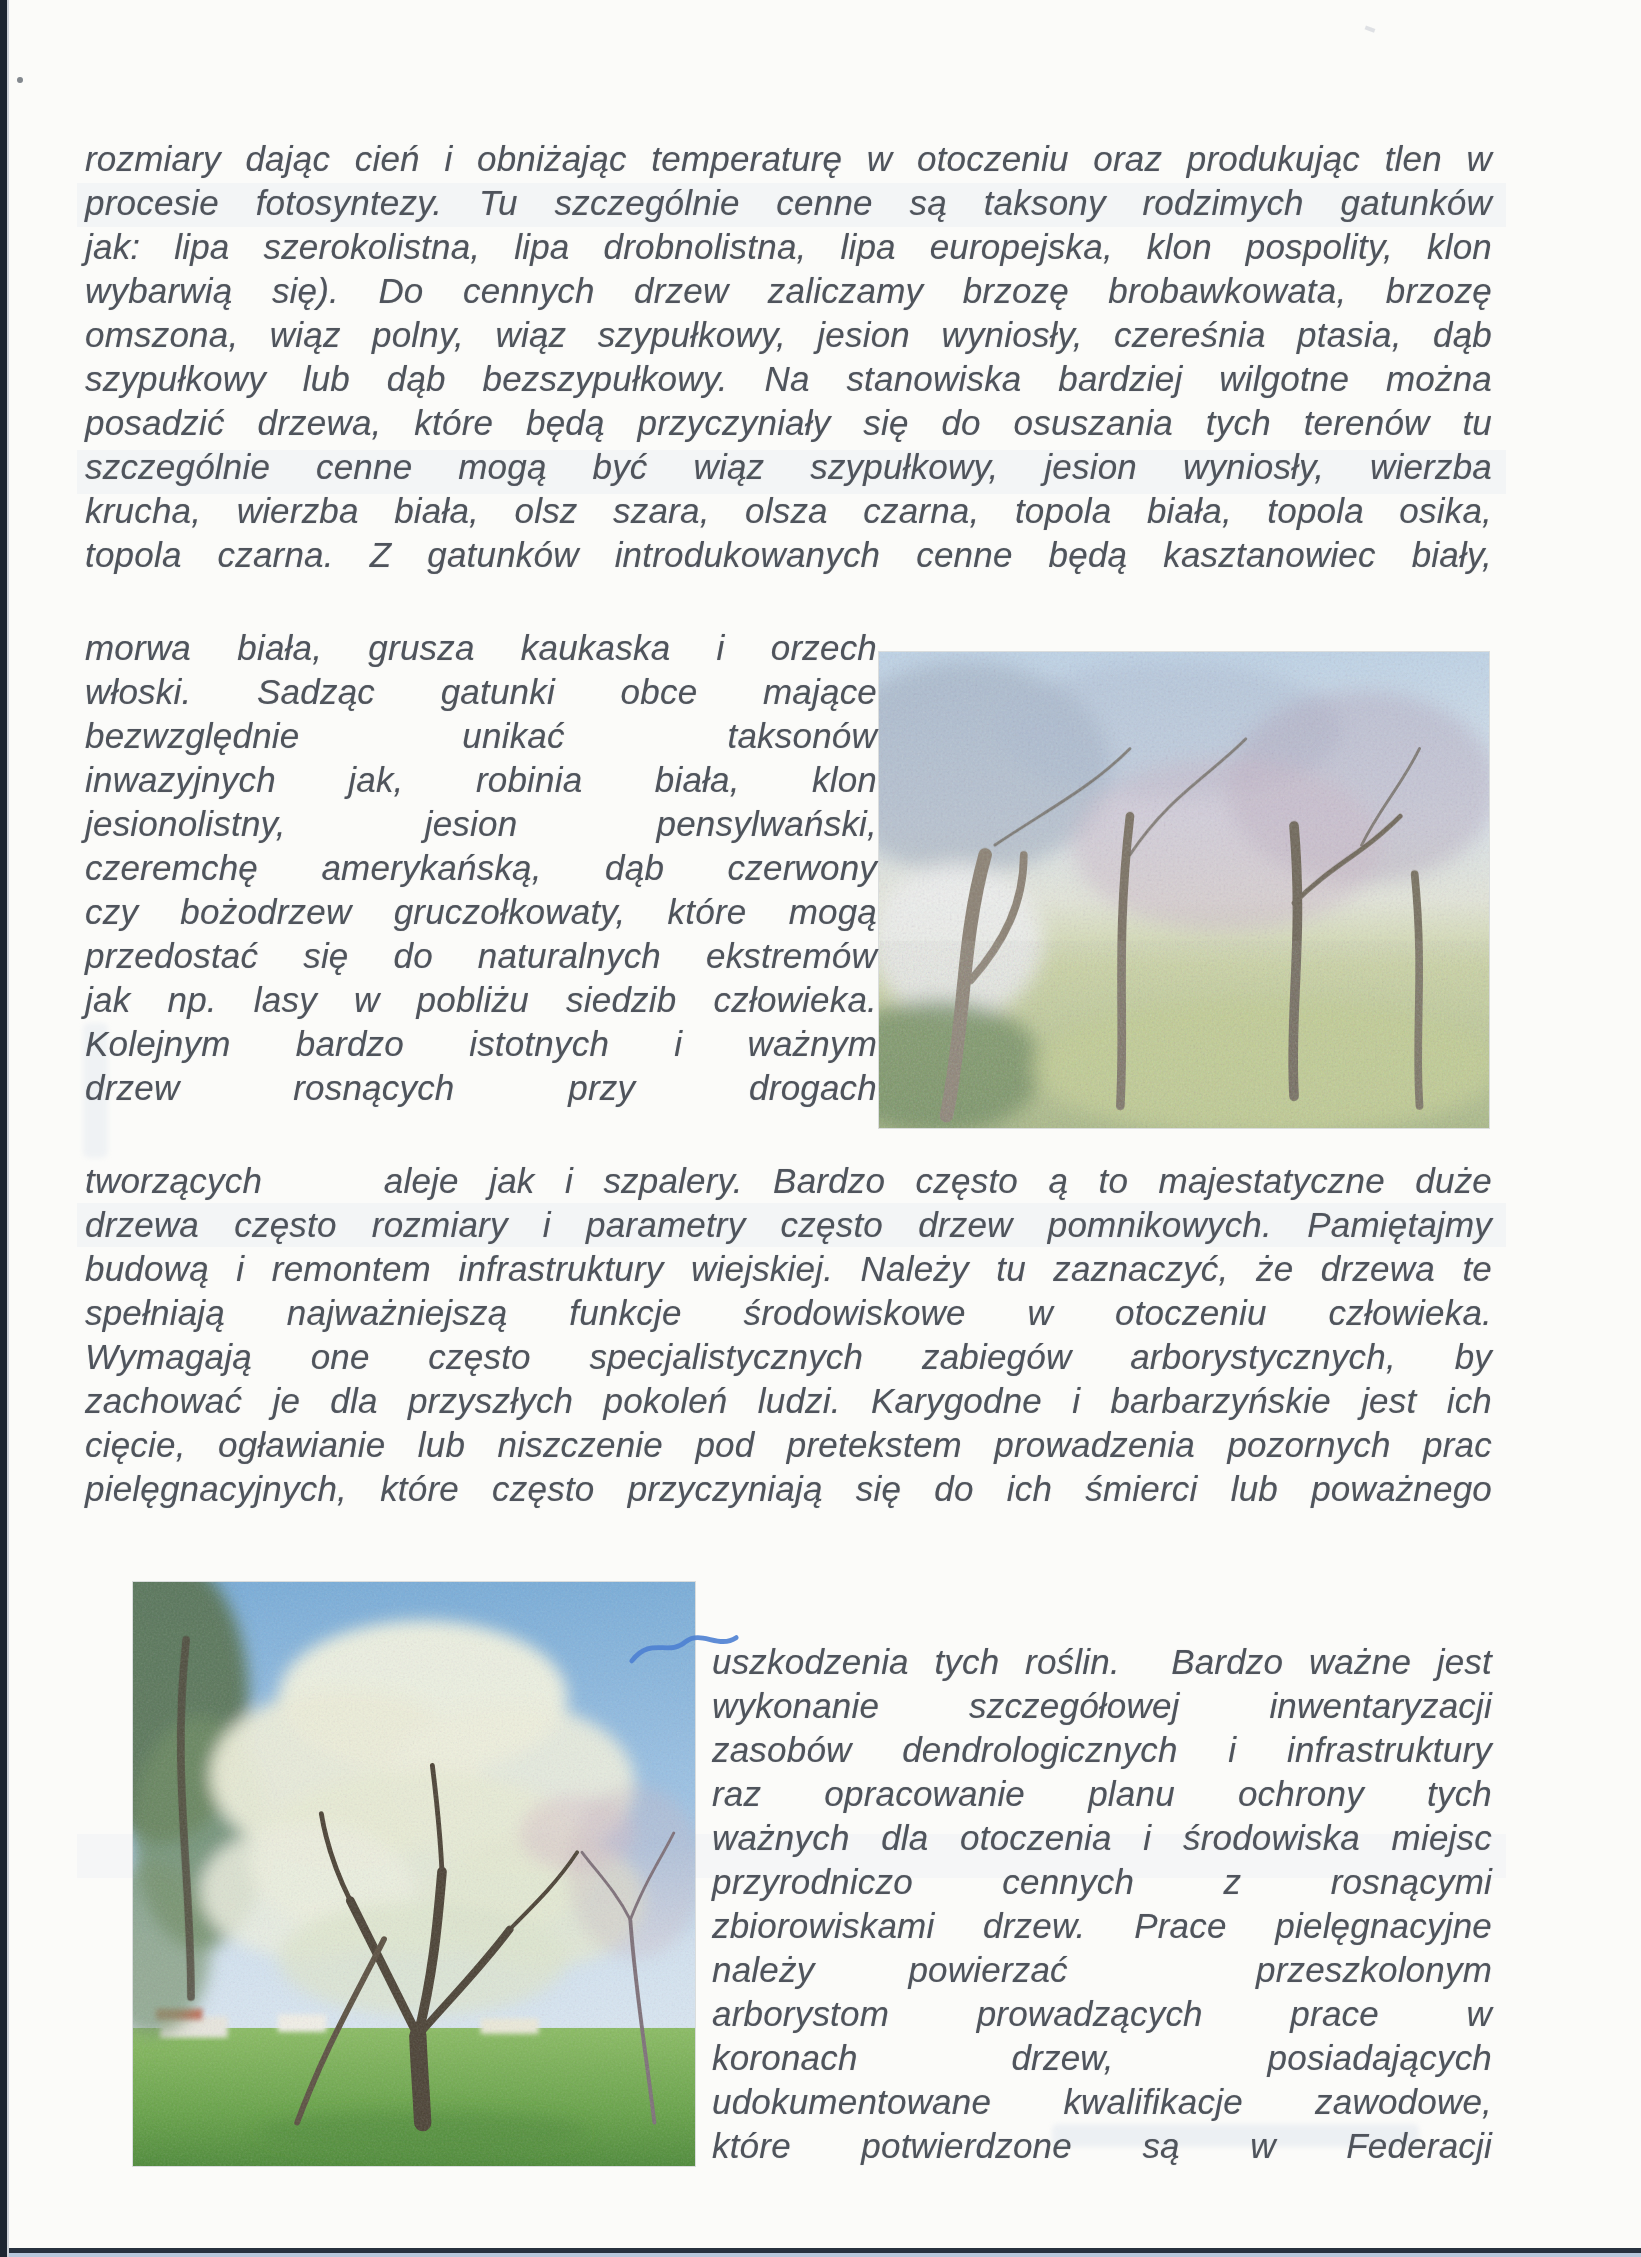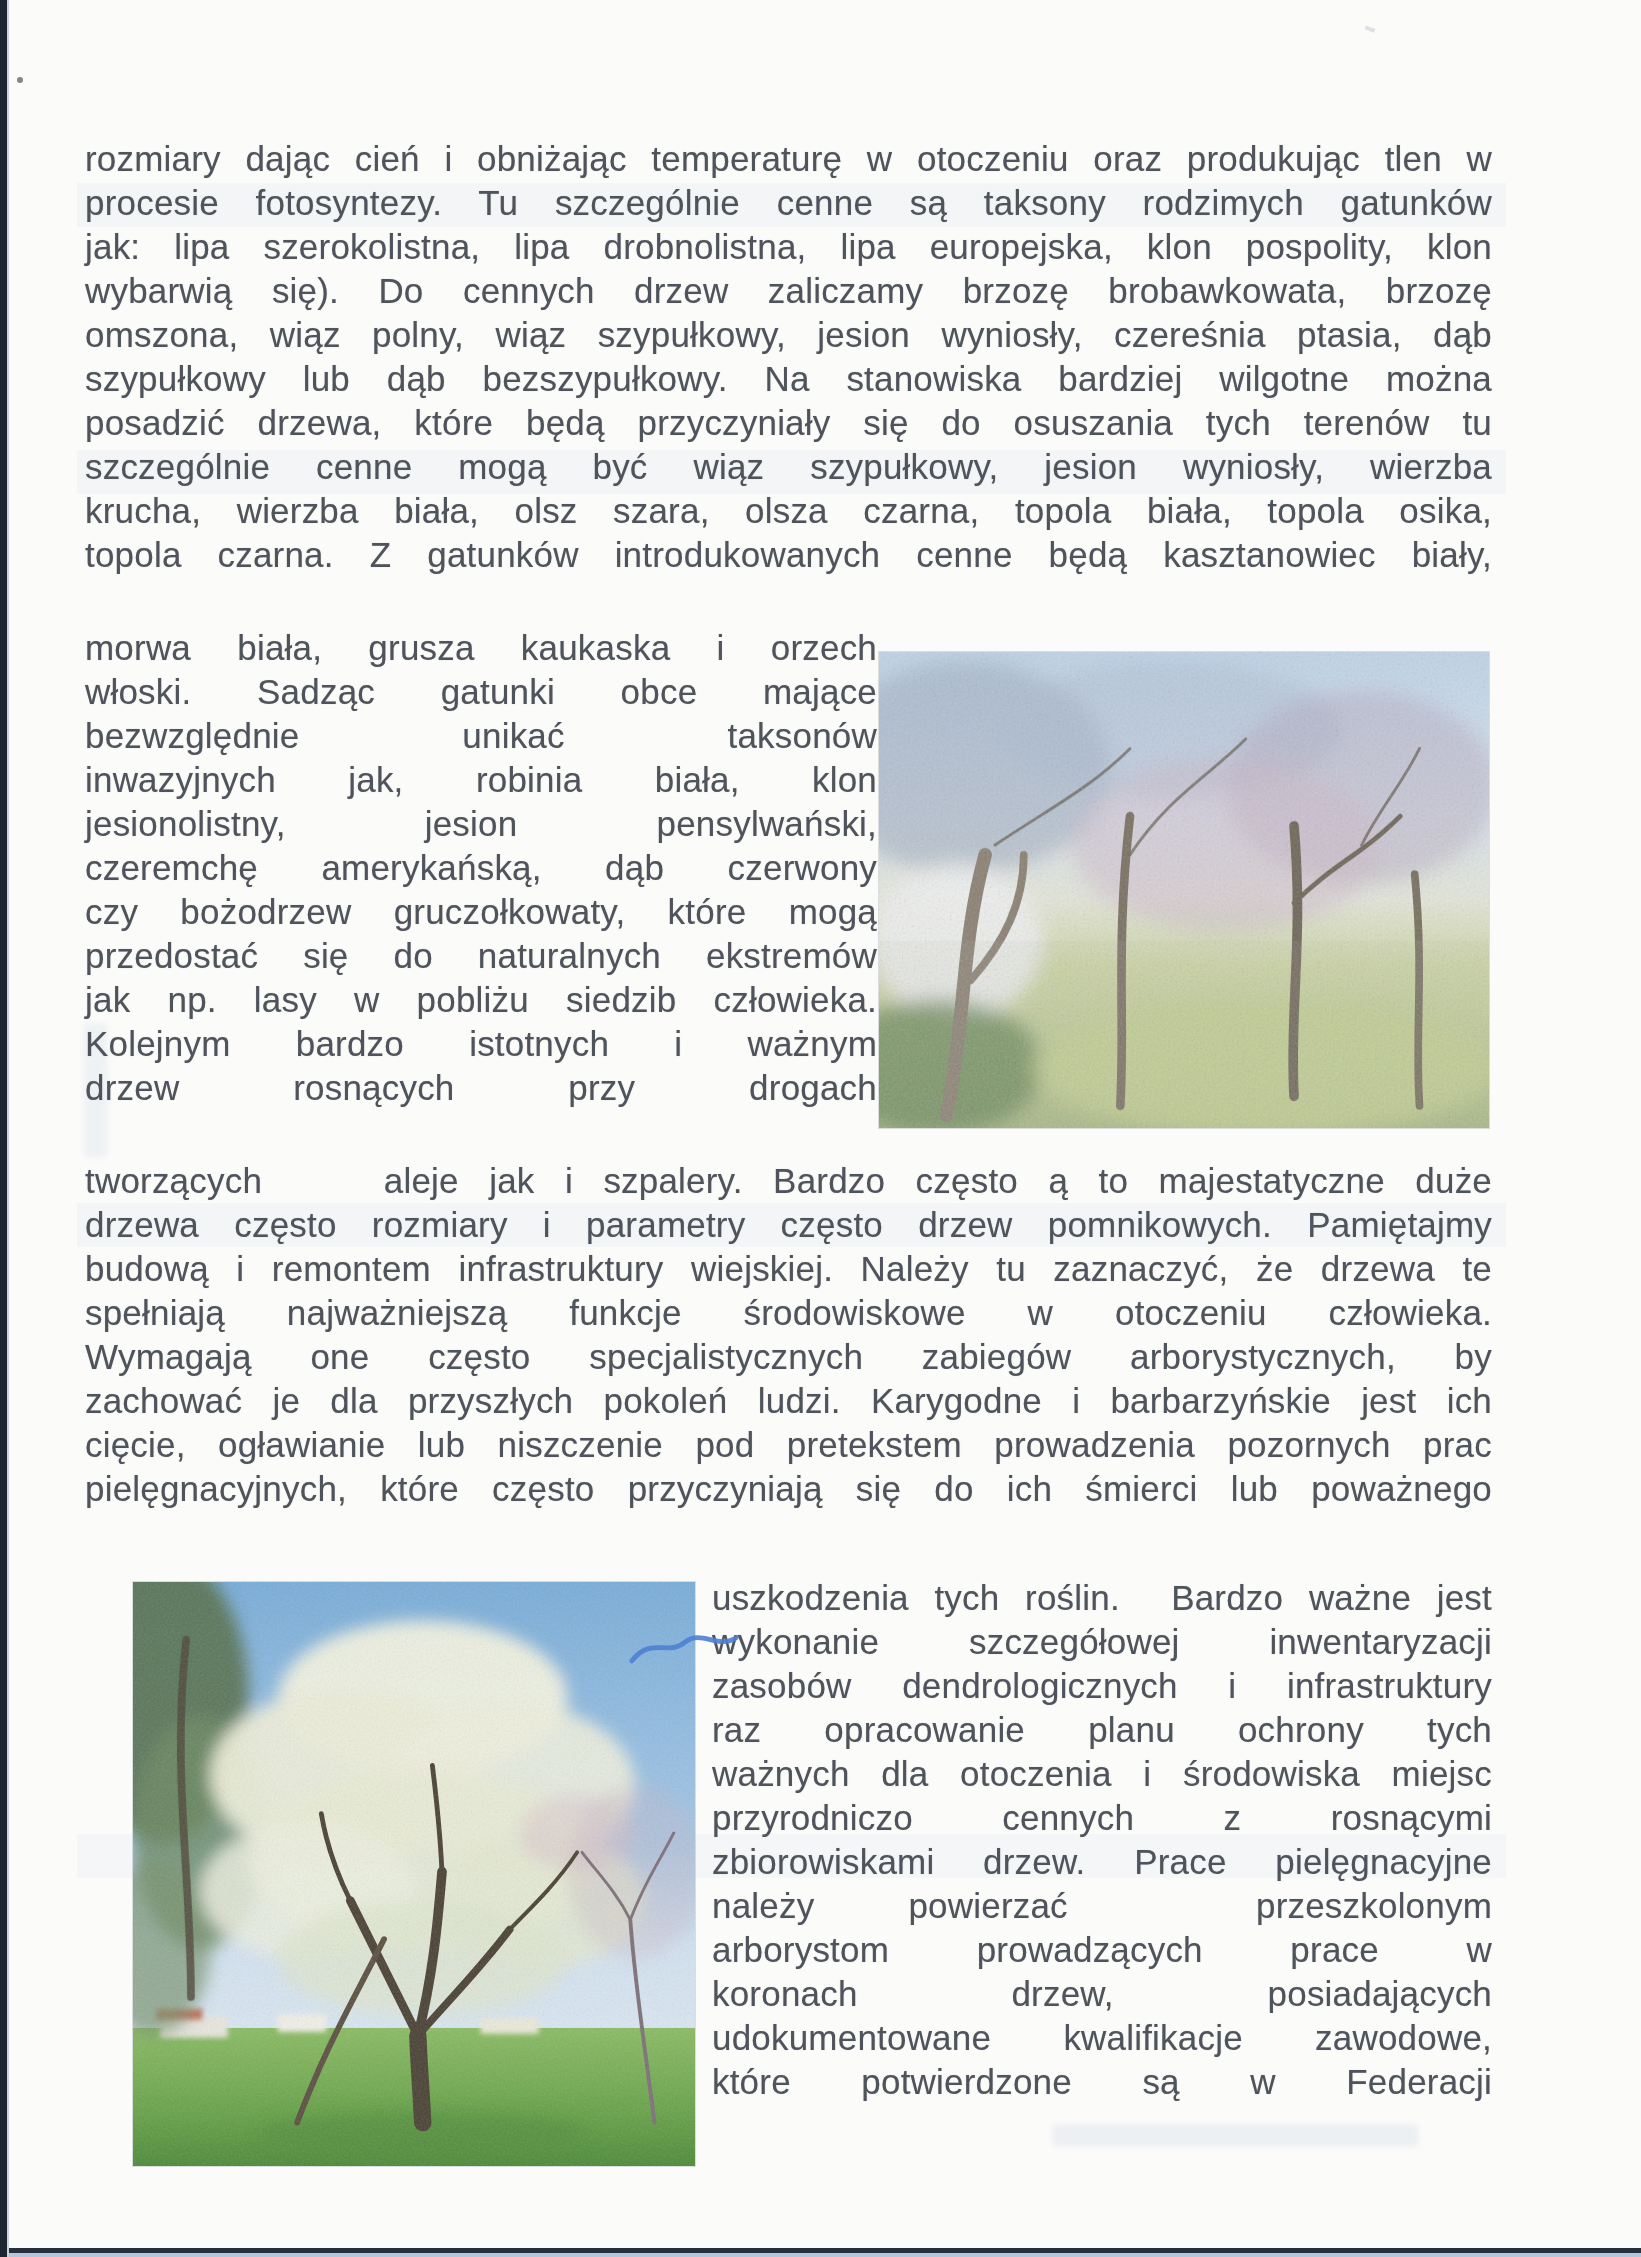--- a/index.html
+++ b/index.html
@@ -15,25 +15,26 @@
   .bottom-line{position:absolute;left:8.7px;top:2248px;width:1633px;height:4.8px;background:var(--bottom-line,#27313e);}
   .bottom-strip{position:absolute;left:8.7px;top:2253px;width:1633px;height:4.8px;background:var(--bottom-strip,#b7c7db);}
   
   .para{position:absolute;}
   .line{
     height:44px;line-height:44px;font-size:35px;
     color:var(--ink,#4f545c);
     text-align:justify;text-align-last:justify;
     text-shadow:0 0 1px rgba(79,84,92,.35);
     letter-spacing:0.2px;
+    font-style:italic;
   }
   .block-top  {left:85px; top:137px;  width:1407px;}
   .wrap-left  {left:85px; top:626px;  width:792px;}
   .block-mid  {left:85px; top:1159px; width:1407px;}
-  .wrap-right {left:712px;top:1576px; width:780px;}
+  .wrap-right {left:712px;top:1640px; width:780px;}
   
   .photo{position:absolute;overflow:hidden;box-shadow:0 0 0 1px rgba(120,130,140,.25);}
   .photo svg{display:block;width:100%;height:100%;}
   .photo-orchard{left:879px;top:652px;width:610px;height:476px;}
   .photo-blossom{left:133px;top:1582px;width:562px;height:584px;}
   
   .pen-squiggle{position:absolute;left:626px;top:1628px;width:116px;height:46px;}
   .dot-artifact{position:absolute;left:17.4px;top:77px;width:5.8px;height:5.8px;border-radius:50%;background:#6d737b;opacity:.85;}
   .corner-mark{position:absolute;left:1365px;top:27px;width:9.7px;height:3.9px;background:#d7dade;transform:rotate(20deg);opacity:.8;}
   .bleed{position:absolute;background:var(--ghost-blue,#d3dce9);filter:blur(2.9px);border-radius:5.8px;}

